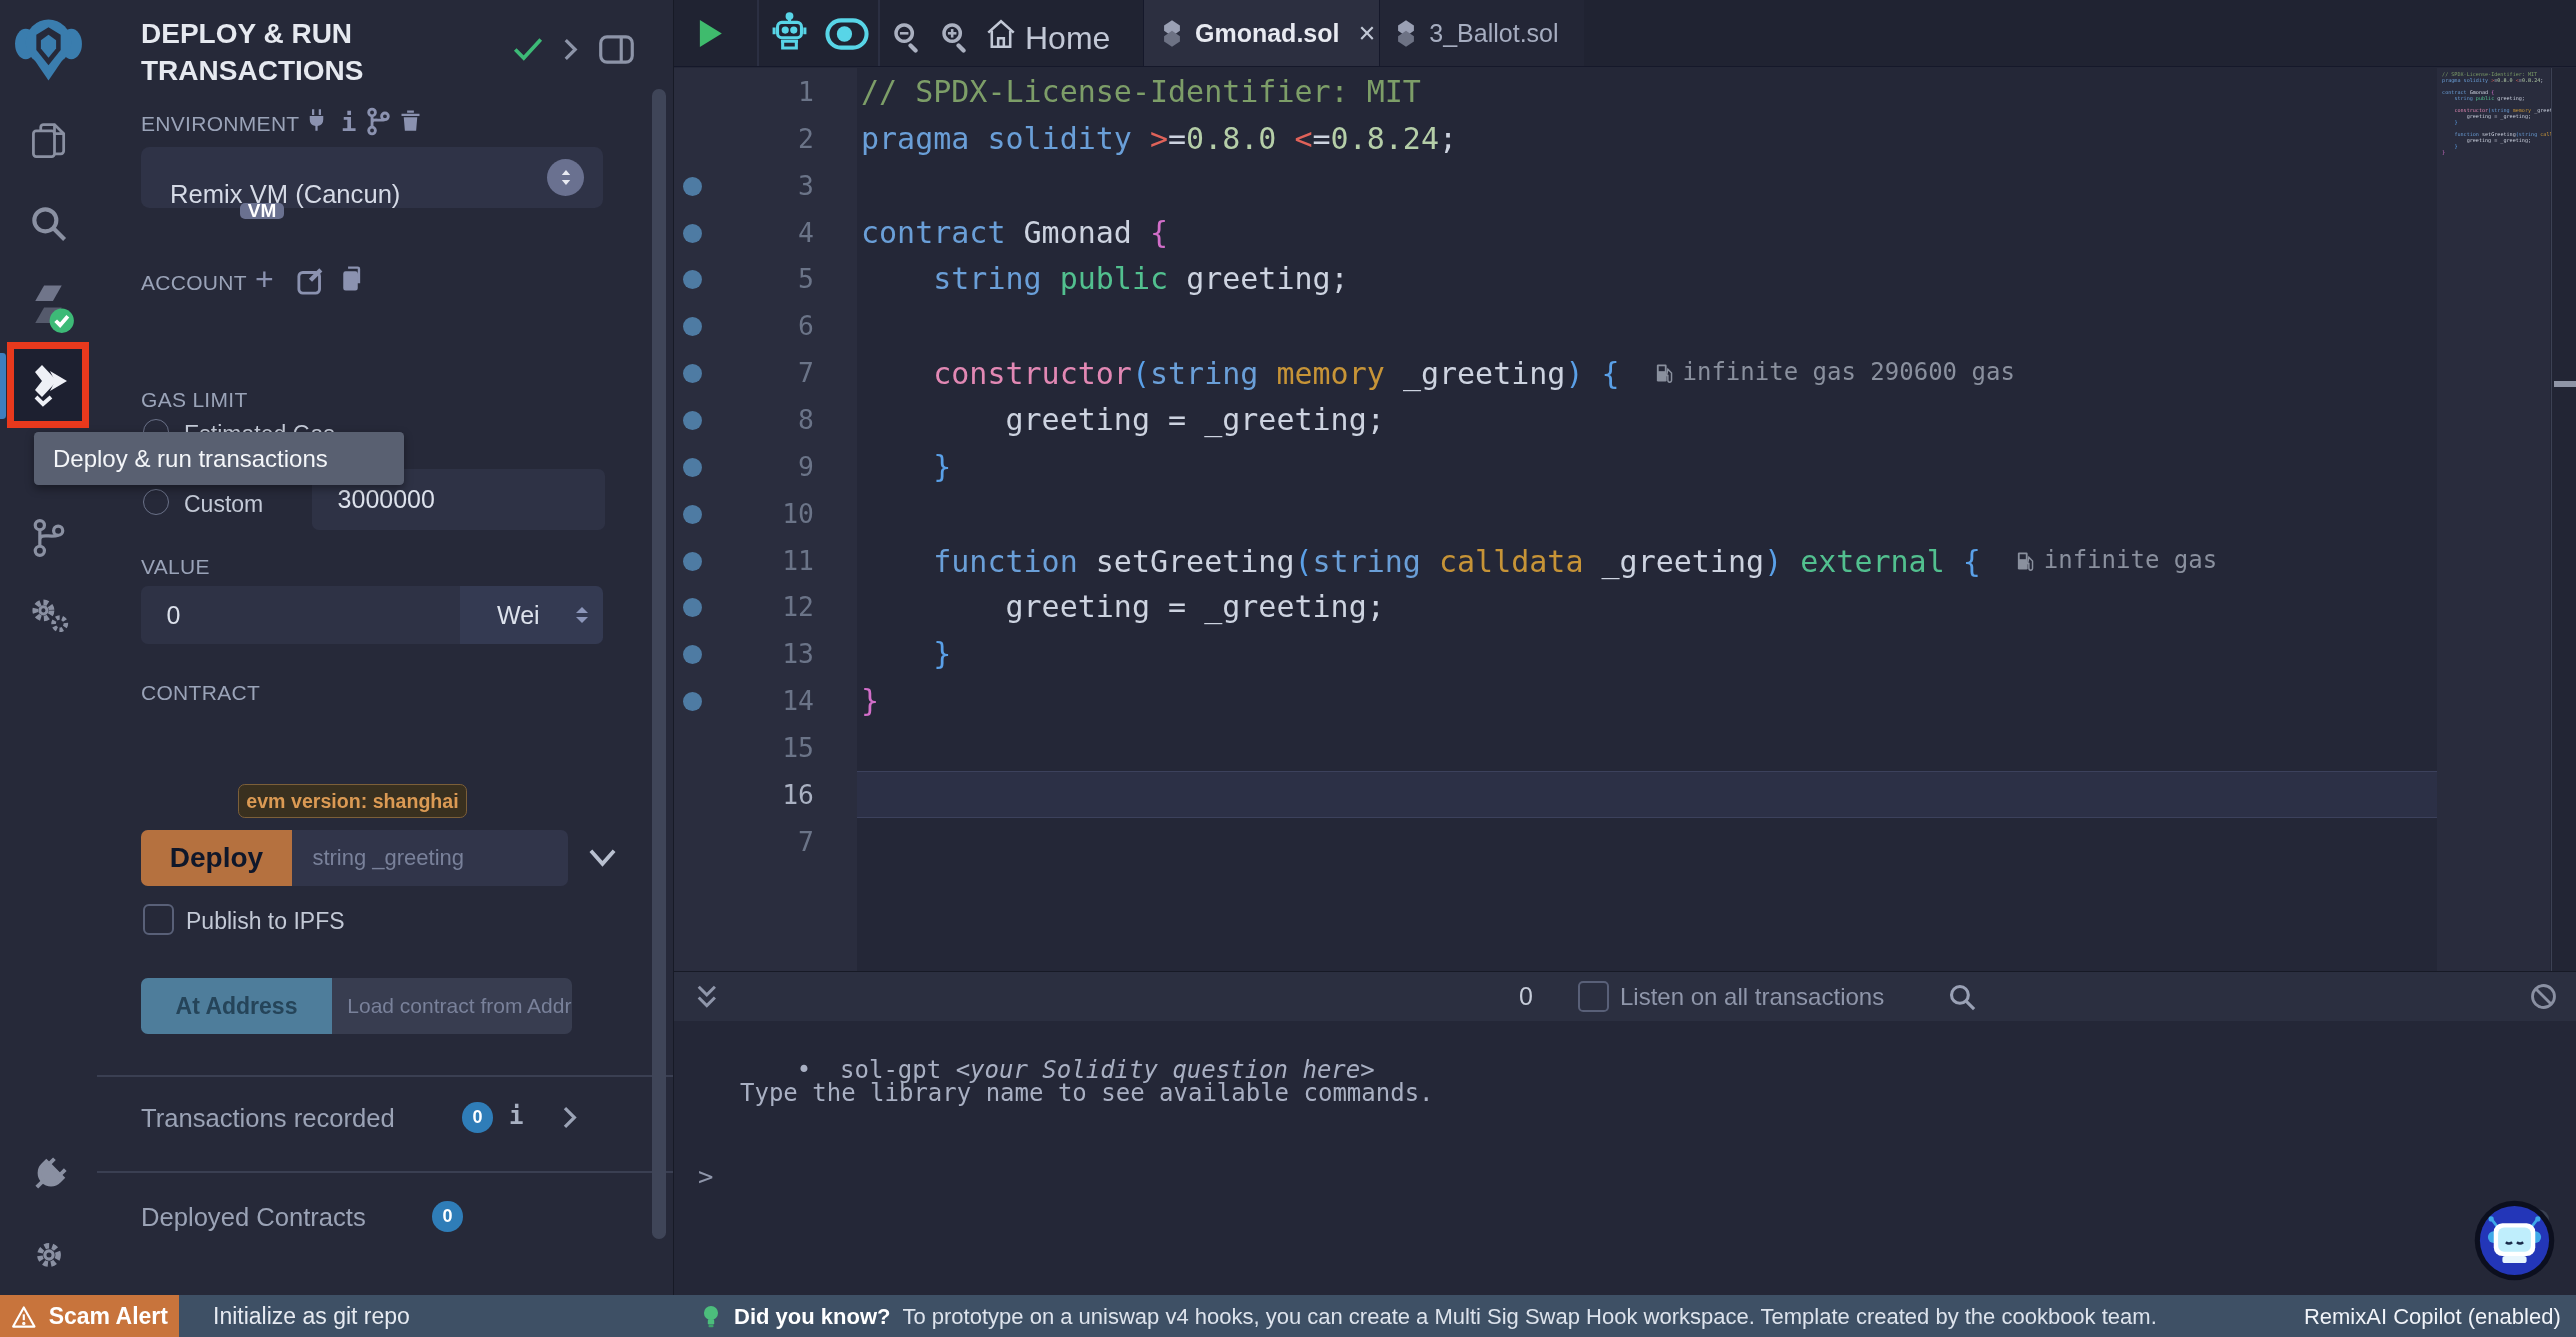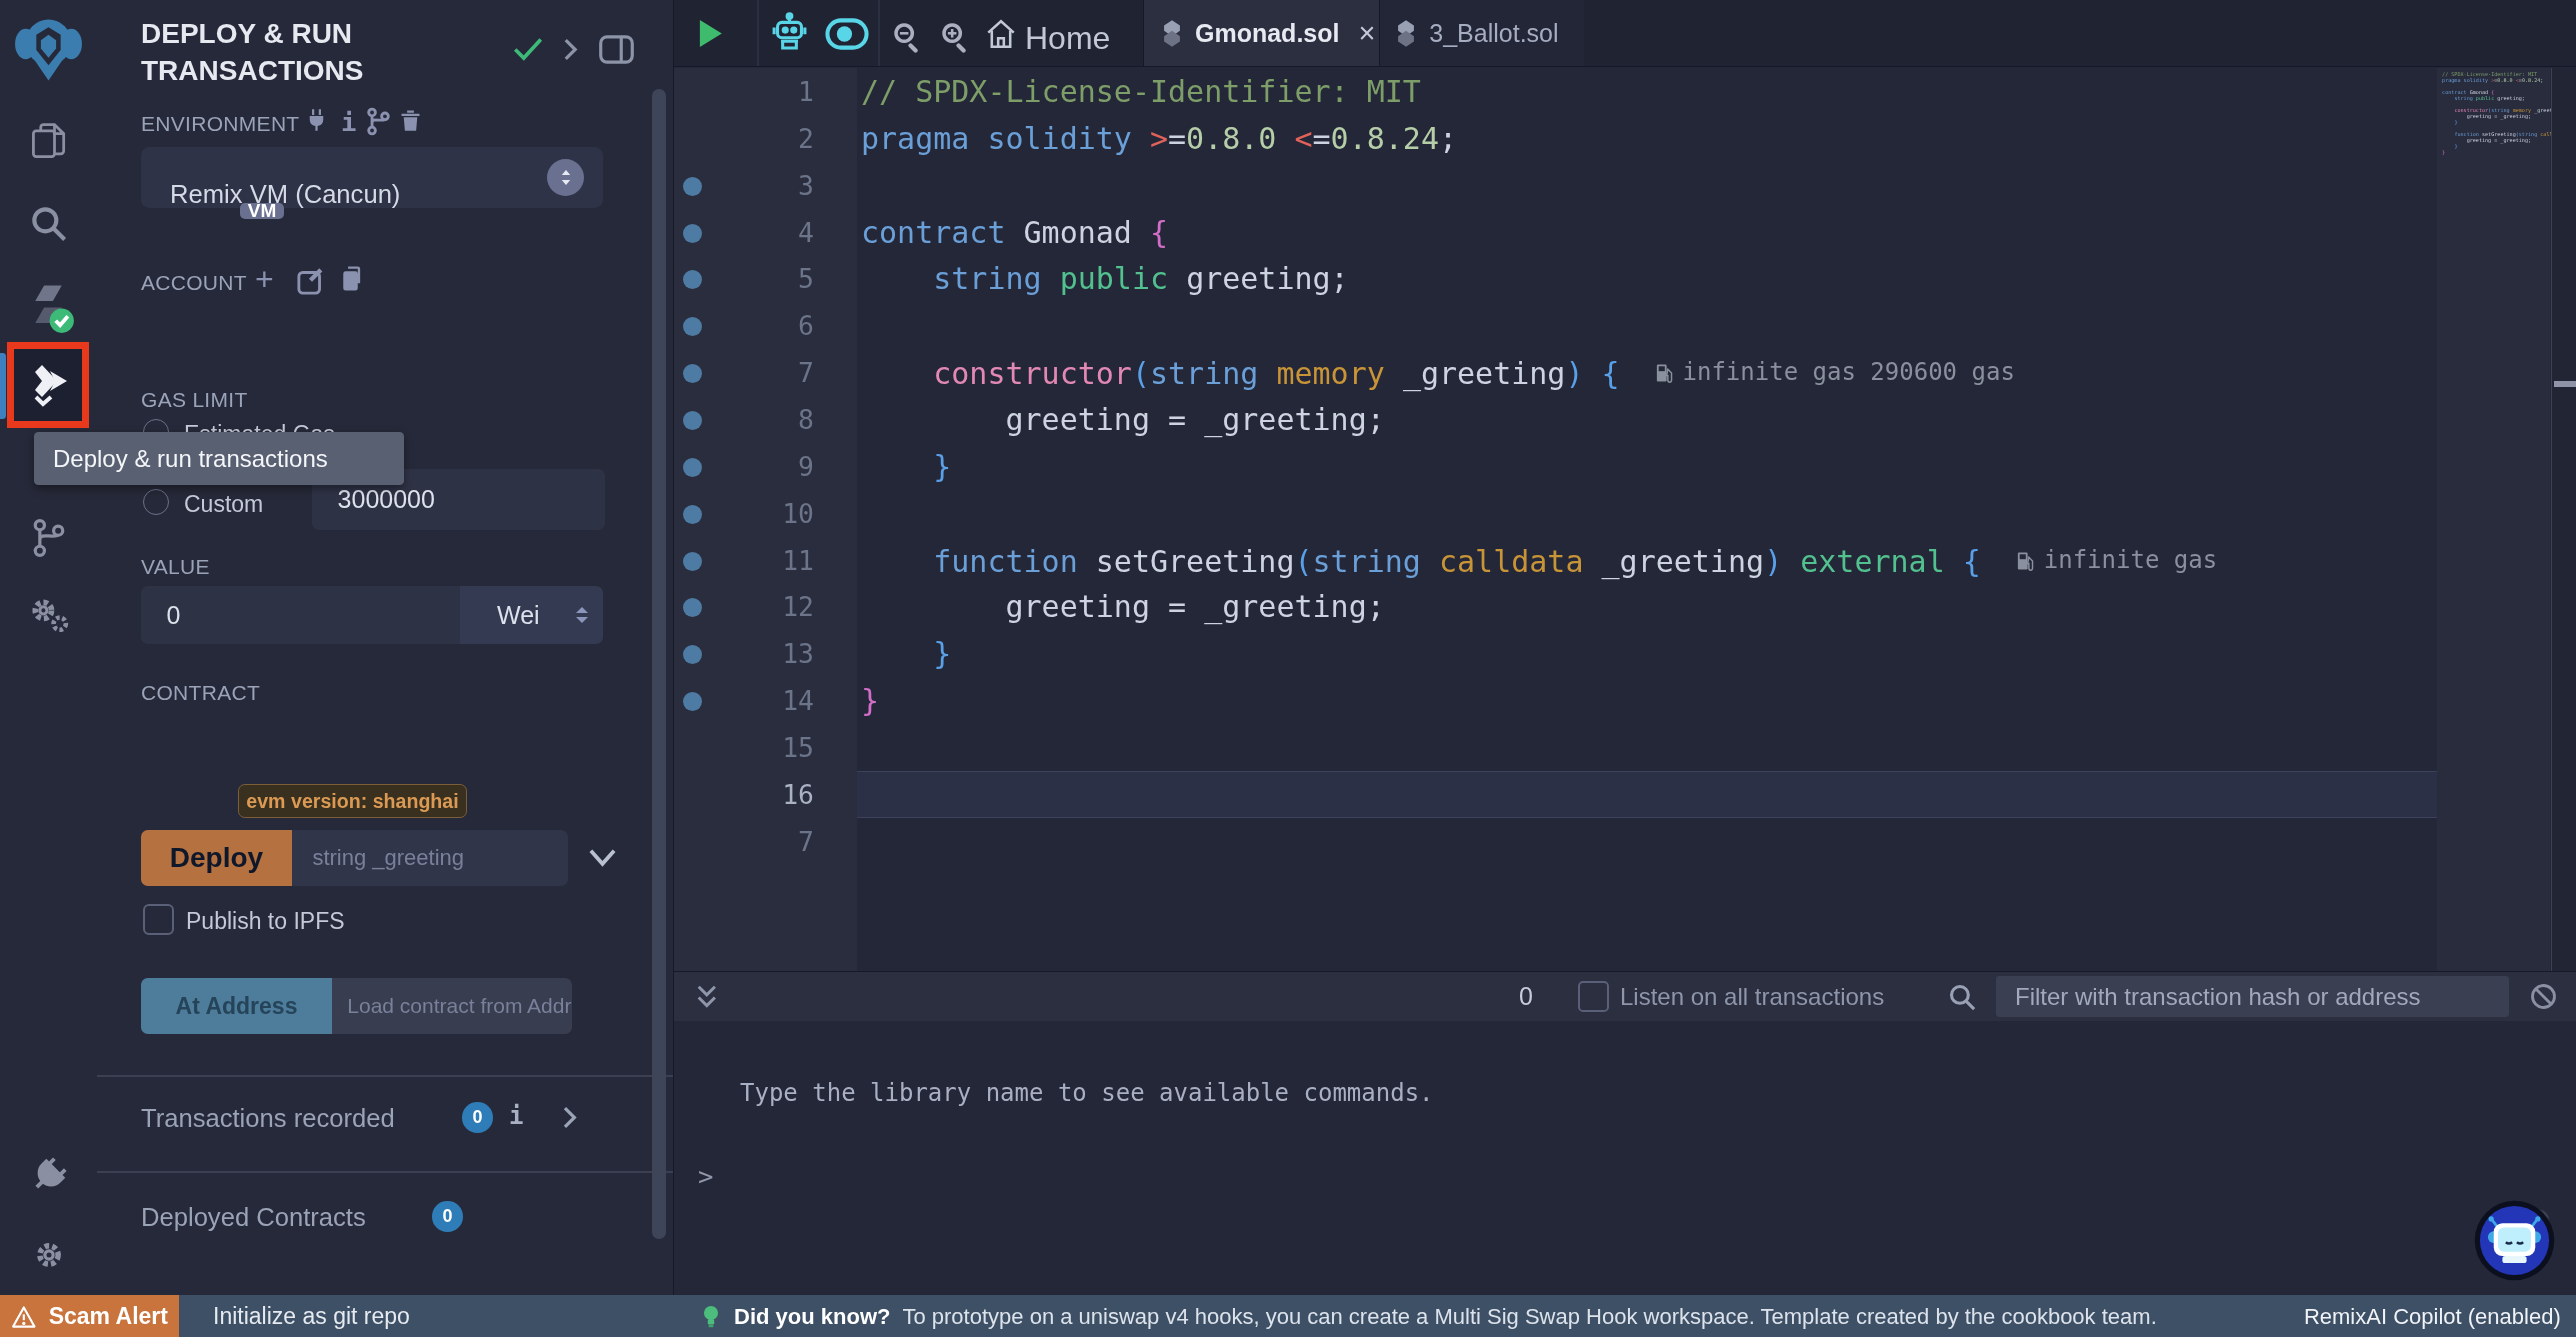--- a/index.html
+++ b/index.html
@@ -404,30 +404,32 @@
     </div>
     <div id="term-count">0</div>
     <div id="listen-box"></div>
     <div id="listen-label">Listen on all transactions</div>
     <div class="abs" style="left:1273px;top:10.2px">
       <svg width="31" height="31" viewBox="0 0 24 24" fill="none" stroke="#9aa1b5" stroke-width="2.4">
           <circle cx="10" cy="10" r="6.5"></circle>
           <line x1="15" y1="15" x2="21" y2="21"></line>
         </svg>
     </div>
-    <input id="filter-input" placeholder="Filter with transaction hash or address" style="">
     <div class="abs" style="left:1854px;top:9.4px">
       <svg width="31" height="31" viewBox="0 0 24 24" fill="none" stroke="#8a90a2" stroke-width="2.2">
           <circle cx="12" cy="12" r="8.5"></circle>
           <line x1="6" y1="6" x2="18" y2="18"></line>
         </svg>
     </div>
   </div>
 
   <div id="terminal">
+    <div class="term-line" style="left:36px;top:6.8px">
+      <span>•</span>  <span>sol-gpt </span><span style="font-style:italic">&lt;your Solidity question here&gt;</span>
+    </div>
     <div class="term-line" style="left:66px;top:58px">Type the library name to see available commands.</div>
     <div class="term-line" style="left:24px;top:140px;font-size:25.6px;color:#8f96aa">&gt;</div>
   </div>
 </div>
 
 <div id="fab" class="abs">
   <svg width="83" height="83" viewBox="0 0 48 48">
     <path d="M38 6 a6 6 0 0 1 6 6 v6 h-6 Z" fill="#3a4152"></path>
     <circle cx="24" cy="24" r="23" fill="#0c0f1e"></circle>
     <circle cx="24" cy="24" r="20" fill="#2336b8"></circle>

